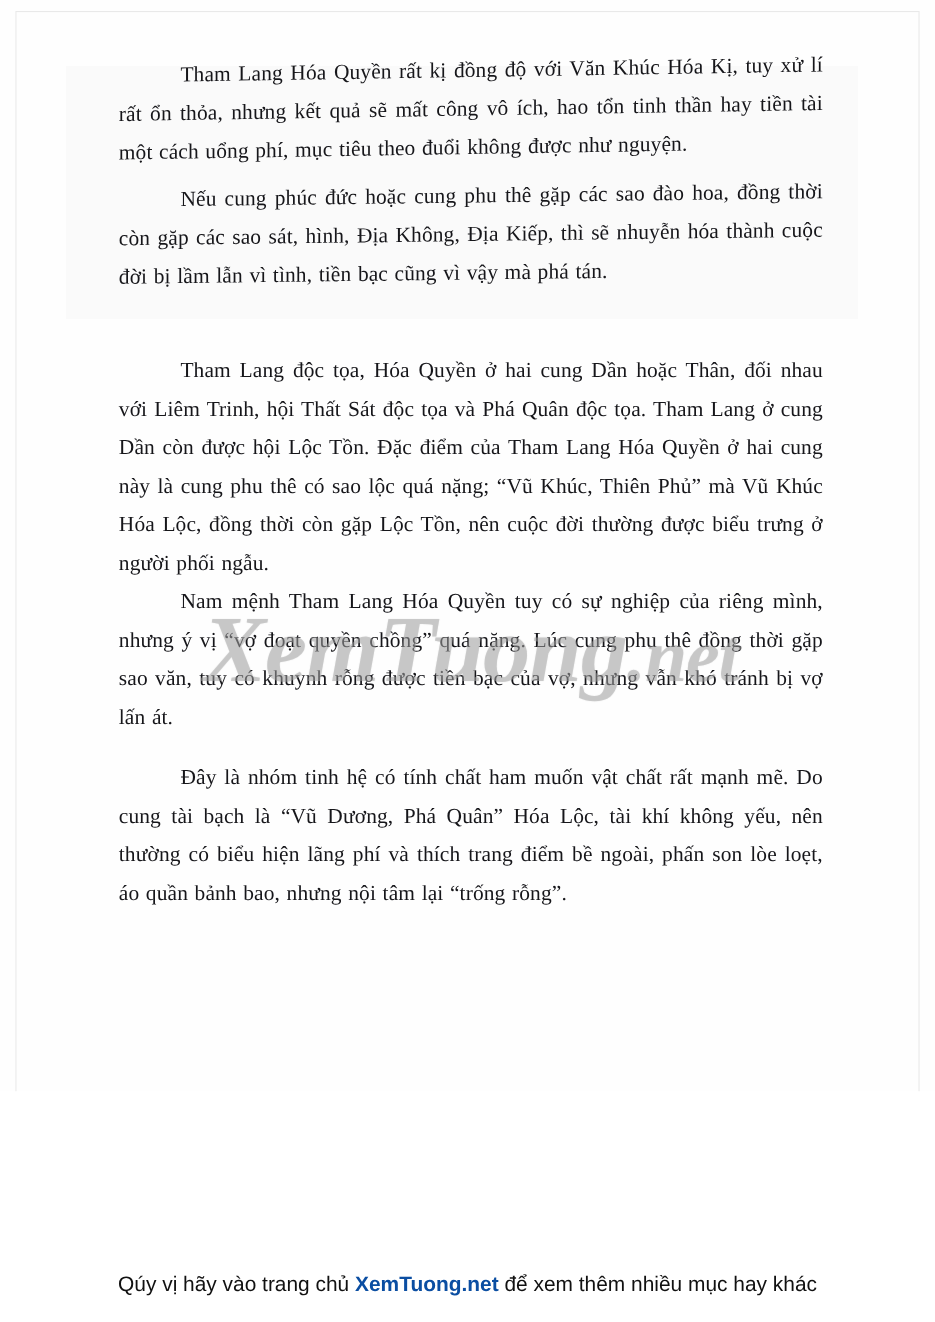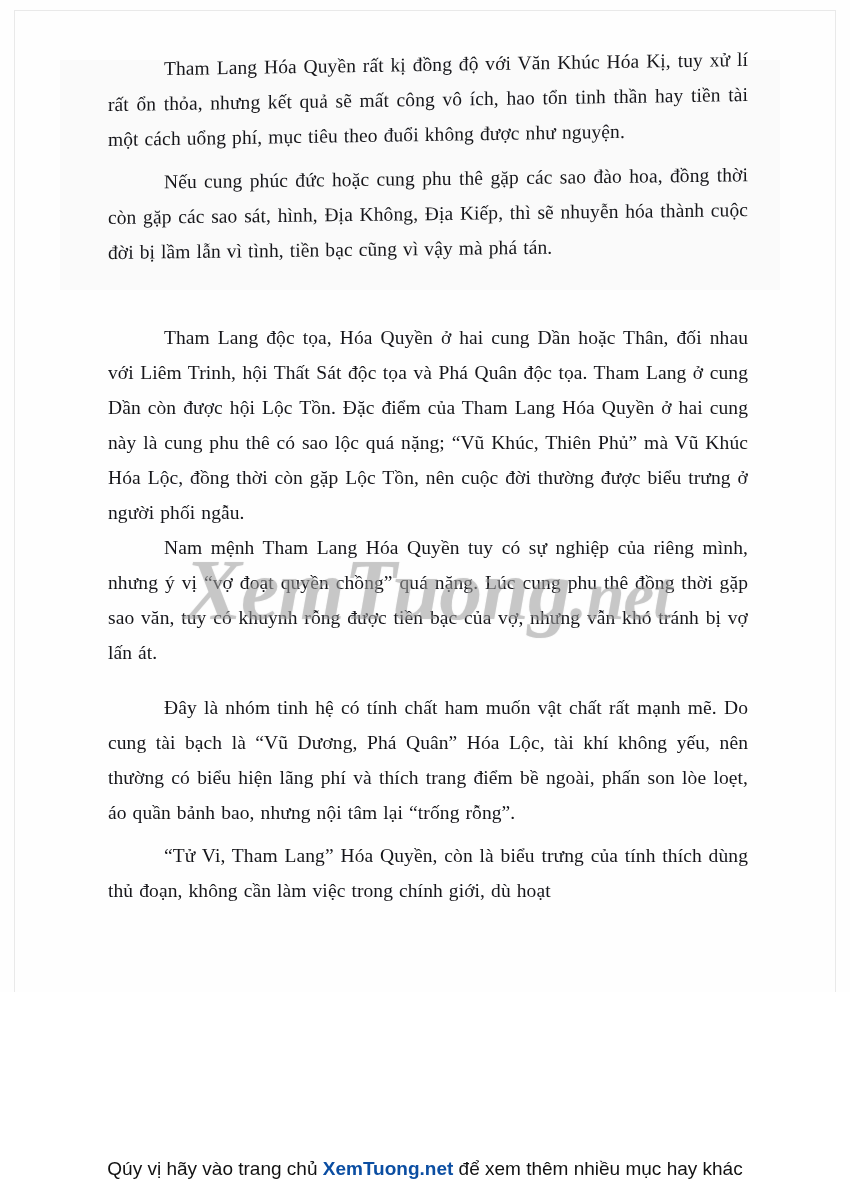--- a/index.html
+++ b/index.html
@@ -170,21 +170,20 @@
     <p class="para">Nam mệnh Tham Lang Hóa Quyền tuy có sự nghiệp của riêng mình, nhưng ý vị “vợ đoạt quyền chồng” quá nặng. Lúc cung phu thê đồng thời gặp sao văn, tuy có khuynh rỗng được tiền bạc của vợ, nhưng vẫn khó tránh bị vợ lấn át.</p>
 
 
     <div class="gap-md"></div>
 
 
     <p class="para">Đây là nhóm tinh hệ có tính chất ham muốn vật chất rất mạnh mẽ. Do cung tài bạch là “Vũ Dương, Phá Quân” Hóa Lộc, tài khí không yếu, nên thường có biểu hiện lãng phí và thích trang điểm bề ngoài, phấn son lòe loẹt, áo quần bảnh bao, nhưng nội tâm lại “trống rỗng”.</p>
 
     <div class="gap-sm"></div>
 
-    <p class="para">“Tử Vi, Tham Lang” Hóa Quyền, còn là biểu trưng của tính thích dùng thủ đoạn, không cần làm việc trong chính giới, dù hoạt</p>
   </div>
 
   <div id="watermark">
     <span>XemTuong</span><span class="wm-sub">.net</span>
   </div>
 
   <div id="page-footer">
     <span id="page-number">794</span>
     <span id="footer-title">TRUNG CHÂU TỬ VI ĐẨU SỐ - TAM HỢP PHÁI</span>
   </div>

